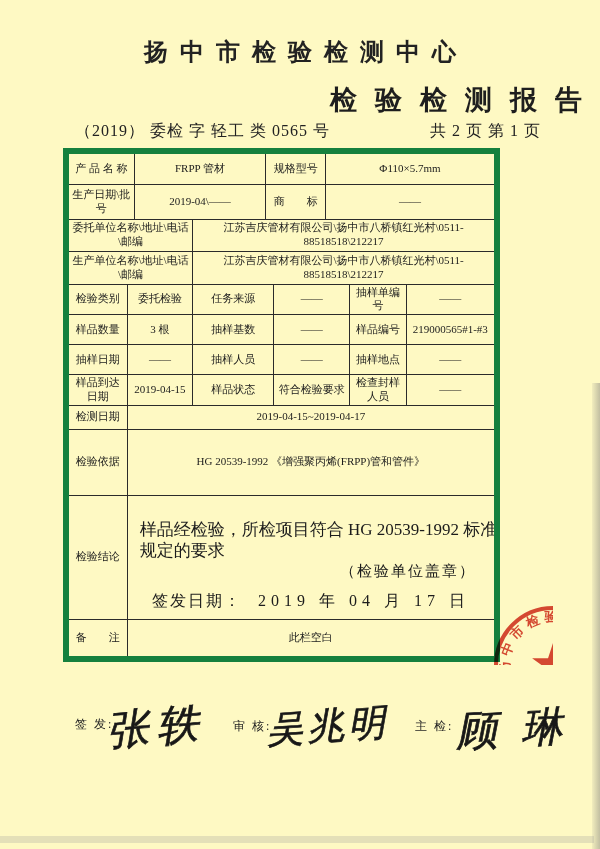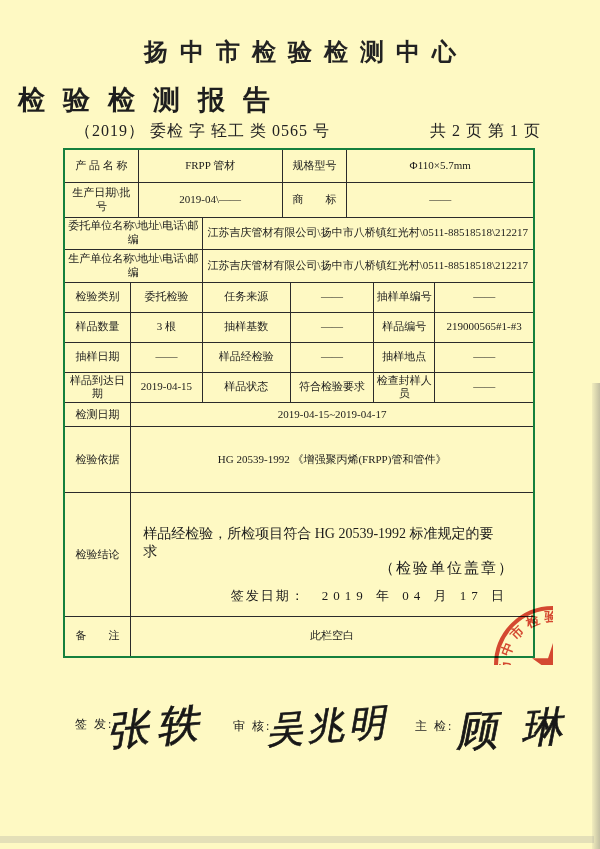--- a/index.html
+++ b/index.html
@@ -15,55 +15,55 @@
   }
   
   .org-title{
     position:absolute;top:36px;left:0;width:100%;
     text-align:center;font-size:24px;font-weight:bold;
     letter-spacing:12px;padding-left:12px;box-sizing:border-box;
     color:#222;margin:0;
   }
   .report-title{
     position:absolute;top:82px;left:0;width:100%;
-    text-align:left;font-size:27px;font-weight:bold;
+    text-align:right;font-size:27px;font-weight:bold;
     letter-spacing:18px;padding-left:18px;box-sizing:border-box;
     color:#1e1e1e;margin:0;
   }
   .meta-line{
     position:absolute;top:121px;left:75px;right:59px;
     display:flex;justify-content:space-between;
     font-size:16px;letter-spacing:1px;color:#222;
   }
   
   table.report{
-    position:absolute;left:63px;top:148px;width:472px;
+    position:absolute;left:63px;top:148px;width:437px;
     border-collapse:collapse;table-layout:fixed;
-    border:2px solid #15803d;
+    border:6px solid #15803d;
   }
   table.report td{
     border:1px solid #2b2b2b;
     font-size:11px;line-height:1.25;
     text-align:center;vertical-align:middle;
     padding:1px 2px;overflow:hidden;
   }
   td.left{text-align:left;padding-left:10px;}
   td.sm, .sm{font-size:10.3px;letter-spacing:0;margin-left:32px;}
   .concl-cell{position:relative;}
   .concl-text{
-    position:absolute;left:12px;top:32px;width:360px;
-    text-align:left;font-size:14px;
+    position:absolute;left:12px;top:23px;width:360px;
+    text-align:left;font-size:17px;
   }
   .seal-note{
     position:absolute;right:18px;top:66px;
     font-size:15px;letter-spacing:2px;
   }
   .issue-line{
     position:absolute;right:24px;top:95px;
-    font-size:13px;letter-spacing:2px;
+    font-size:16px;letter-spacing:2px;
   }
   .issue-date{margin-left:16px;letter-spacing:5px;}
   
   .sig-label{
     position:absolute;font-size:12px;letter-spacing:2px;color:#242424;
   }
   svg.sig{position:absolute;overflow:visible;}
   svg.sig text{
     font-family:"Liberation Serif","DejaVu Serif",serif;
     font-style:italic;fill:#181818;stroke:#181818;stroke-width:.7;
@@ -144,21 +144,21 @@
       <td>样品数量</td>
       <td colspan="2">3 根</td>
       <td colspan="2">抽样基数</td>
       <td colspan="2">——</td>
       <td>样品编号</td>
       <td class="sm">219000565#1-#3</td>
     </tr>
     <tr style="height:30px">
       <td>抽样日期</td>
       <td colspan="2">——</td>
-      <td colspan="2">样品经检验</td>
+      <td colspan="2">抽样人员</td>
       <td colspan="2">——</td>
       <td>抽样地点</td>
       <td>——</td>
     </tr>
     <tr style="height:30px">
       <td class="sm">样品到达日期</td>
       <td colspan="2">2019-04-15</td>
       <td colspan="2">样品状态</td>
       <td colspan="2">符合检验要求</td>
       <td class="sm">检查封样人员</td>

